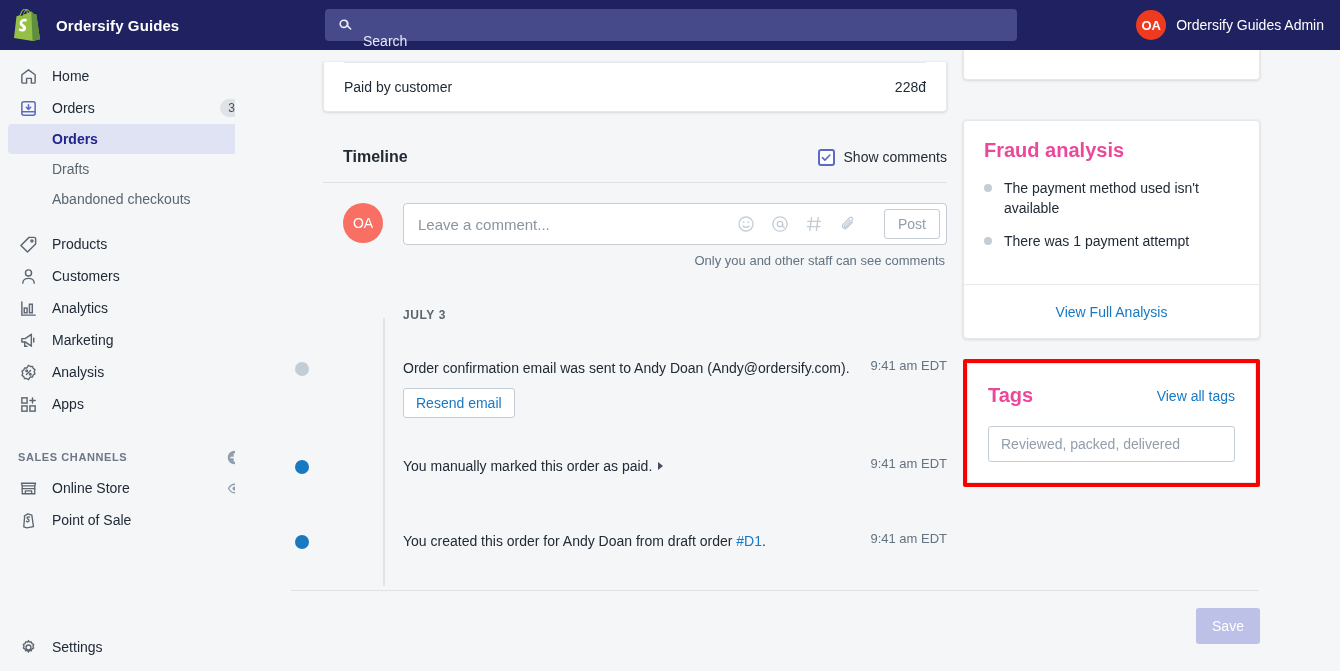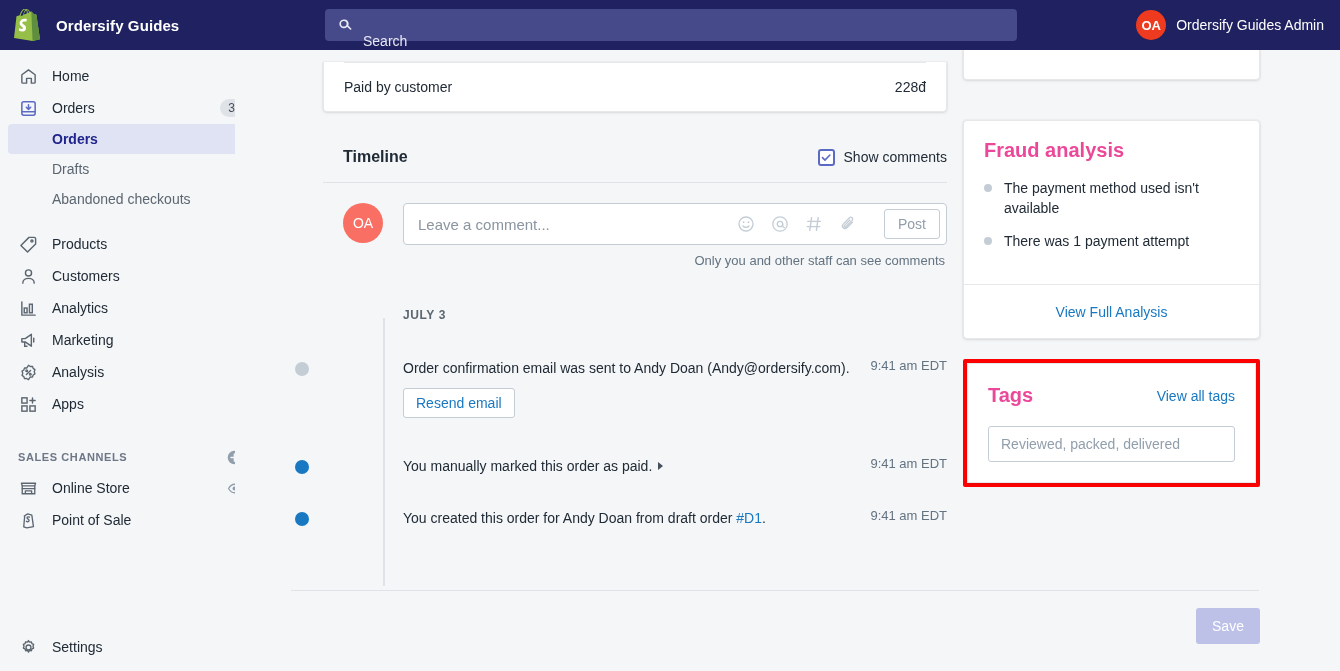--- a/index.html
+++ b/index.html
@@ -429,21 +429,21 @@
             <span class="resend-btn">Resend email</span>
           </div>
         </div>
 
         <div class="tl-entry" style="margin-top:38px">
           <span class="tl-dot dot-blue"></span>
           <span class="tl-text"><span>You manually marked this order as paid.</span><span class="caret-right"></span></span>
           <span class="tl-time">9:41 am EDT</span>
         </div>
 
-        <div class="tl-entry" style="margin-top:24px">
+        <div class="tl-entry" style="margin-top:47px">
           <span class="tl-dot dot-blue"></span>
           <span class="tl-text"><span>You created this order for Andy Doan from draft order </span><a class="link">#D1</a><span>.</span></span>
           <span class="tl-time">9:41 am EDT</span>
         </div>
       </div>
     </div>
 
     <div class="col-side">
 
       <div class="card stub-card"></div>

